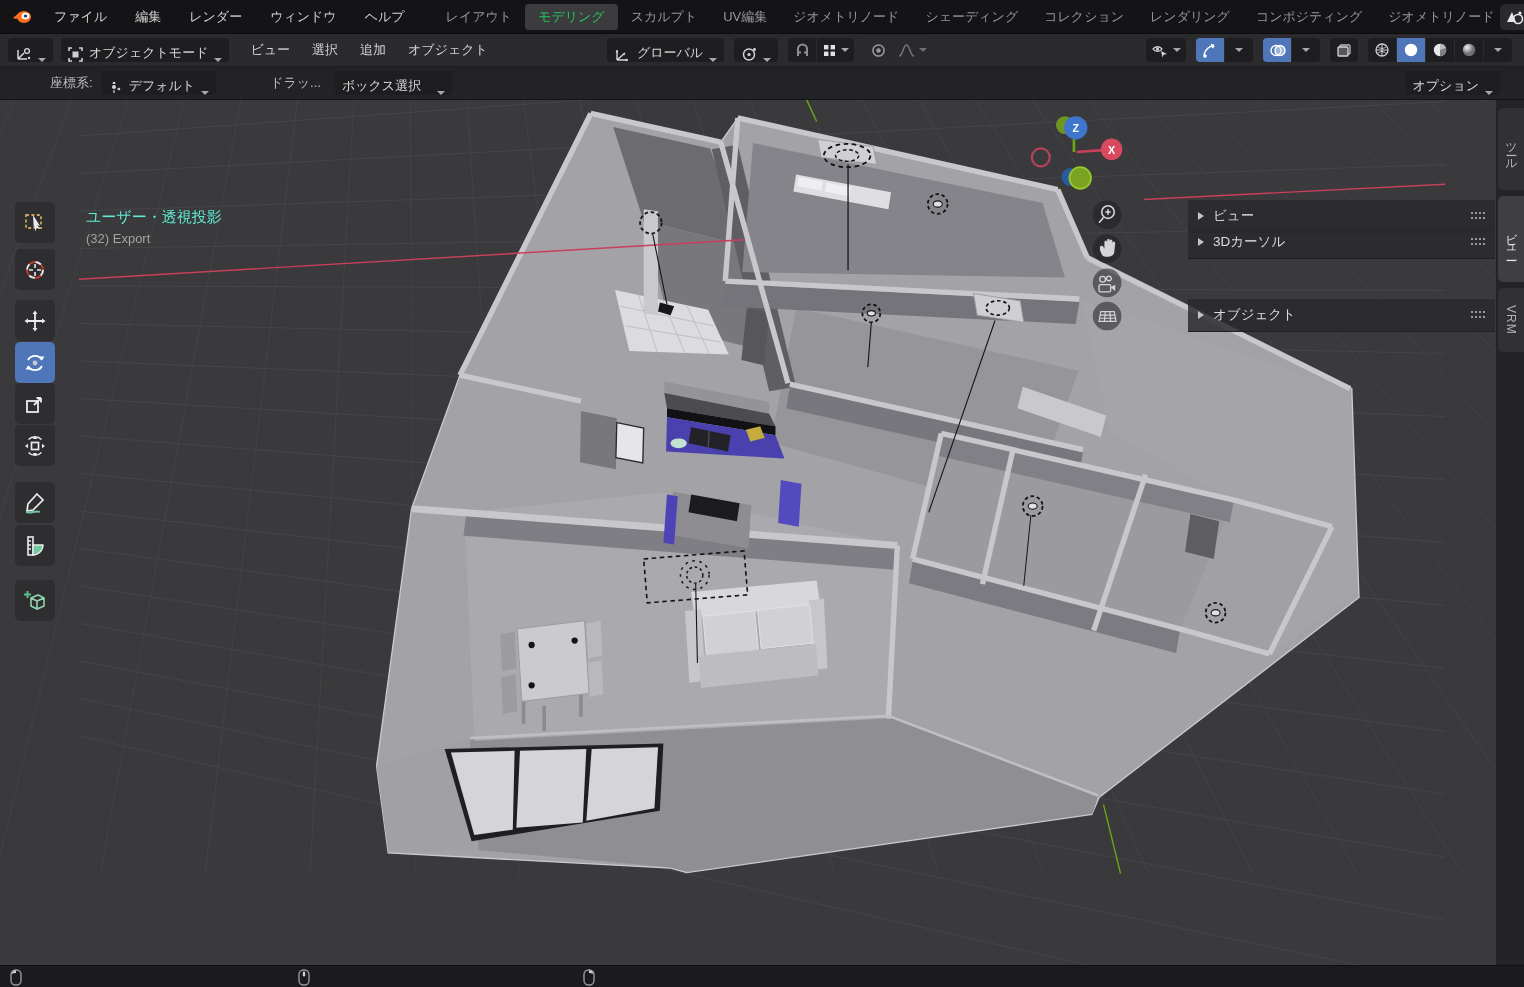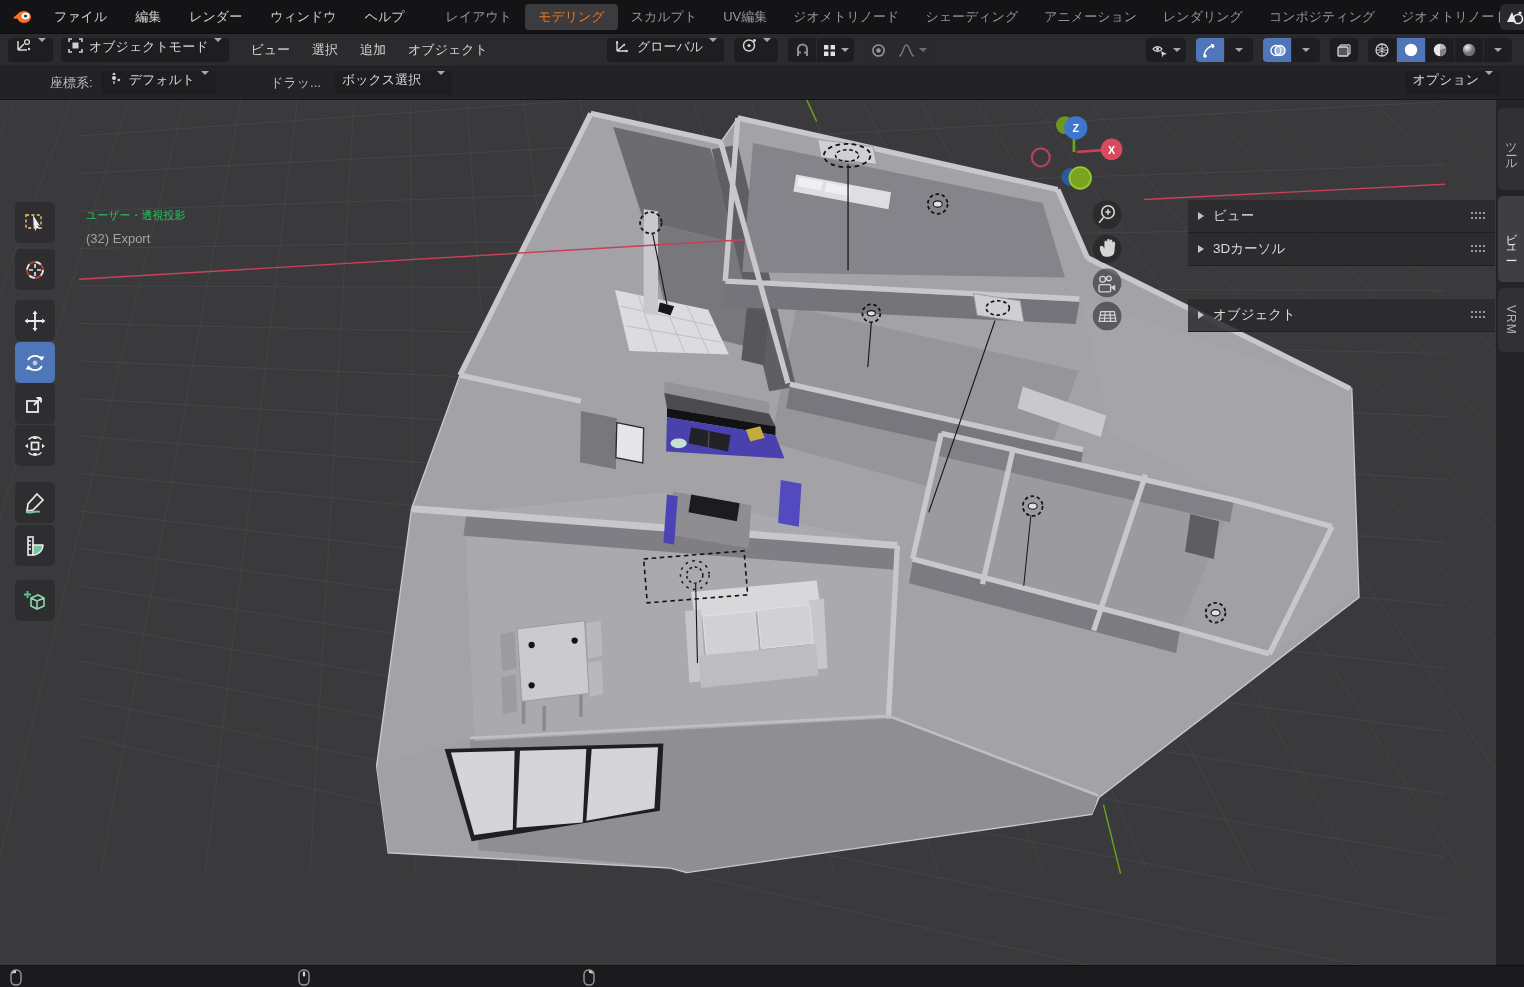--- a/index.html
+++ b/index.html
@@ -9,49 +9,49 @@
 
   
   #topbar { position:absolute; left:0; top:0; width:1524px; height:34px;
     background:#141416; display:flex; align-items:center; border-bottom:1px solid #0c0c0e; }
   .tb-menu { color:#d2d2d4; font-size:13px; padding:0 14px; height:34px; display:flex;
     align-items:center; cursor:default; }
   #ws-tabs { display:flex; align-items:center; margin-left:14px; height:34px; flex:1;
     overflow:hidden; white-space:nowrap; }
   .ws-tab { color:#97979a; font-size:13px; padding:0 13px; height:26px; display:flex;
     align-items:center; border-radius:4px; flex:0 0 auto;text-align:center; }
-  .ws-tab.active { background:#3c3c3f; color:#f97316; }
+  .ws-tab.active { background:#3c3c3f; color:#22c55e; }
   #scene-corner-btn { position:absolute; right:-10px; top:4px; width:34px; height:26px;
     background:#2a2a2d; border-radius:5px; display:flex; align-items:center; padding-left:4px; }
 
   
   #vp-header { position:absolute; left:0; top:34px; width:1524px; height:33px; background:#2b2b2e;
     display:flex; align-items:center; border-bottom:1px solid #1c1c1f; padding:0 8px; }
-  .dd { background:#1e1e21; border-radius:4px; height:24px; display:flex; align-items:flex-start;
+  .dd { background:#1e1e21; border-radius:4px; height:24px; display:flex; align-items:flex-end;
     padding:0 7px; gap:6px; color:#d8d8da; font-size:13px; }
   .hmenu { color:#d4d4d6; font-size:13px; padding:0 11px; }
   .chev { width:0; height:0; border-left:4px solid transparent; border-right:4px solid transparent;
     border-top:4px solid #a8a8ab; }
   .hbtn { height:24px; min-width:28px; background:#1e1e21; display:flex; align-items:center;
     justify-content:center; padding:0 5px; gap:4px; }
   .hbtn.on { background:#4f76b8; }
   .grp { display:flex; border-radius:4px; overflow:hidden; gap:1px; }
   .gap { width:10px; }
 
   
   #tool-settings { position:absolute; left:0; top:67px; width:1524px; height:33px; background:#232327;
     display:flex; align-items:center; padding:0 10px; border-bottom:1px solid #151517; }
   .ts-label { color:#bcbcbf; font-size:13px; margin-right:8px;margin-left:40px; }
 
   
   #viewport { position:absolute; left:0; top:100px; width:1524px; height:865px; background:#3a3a3c; }
   #scene { position:absolute; left:0; top:0; }
 
   
-  #vp-label { position:absolute; left:86px; top:108px; color:#22c55e; font-size:11px;text-align:center; }
+  #vp-label { position:absolute; left:86px; top:108px; color:#5eead4; font-size:15px;text-align:center; }
   #vp-collection { position:absolute; left:86px; top:131px; color:#a3a3a3; font-size:13px; }
 
   
   .tool { position:absolute; left:15px; width:40px; height:41px; background:#2e2e31;
     border-radius:5px; display:flex; align-items:center; justify-content:center; }
   .tool.active { background:#4f76b8; }
 
   
   .npanel-row { position:absolute; left:1188px; width:307px; height:33px;
     background:rgba(42,42,45,0.84); border-bottom:1px solid #202023; display:flex;
@@ -95,21 +95,21 @@
     <div class="tb-menu">レンダー</div>
     <div class="tb-menu">ウィンドウ</div>
     <div class="tb-menu">ヘルプ</div>
     <div id="ws-tabs">
       <div class="ws-tab">レイアウト</div>
       <div class="ws-tab active">モデリング</div>
       <div class="ws-tab">スカルプト</div>
       <div class="ws-tab">UV編集</div>
       <div class="ws-tab">ジオメトリノード</div>
       <div class="ws-tab">シェーディング</div>
-      <div class="ws-tab">アニメーション</div>
+      <div class="ws-tab">コレクション</div>
       <div class="ws-tab">レンダリング</div>
       <div class="ws-tab">コンポジティング</div>
       <div class="ws-tab">ジオメトリノード</div>
     </div>
     <div id="scene-corner-btn">
       <svg width="22" height="18" viewBox="0 0 22 18">
         <path d="M3,14 L8,4 L12,14 Z" fill="#e8e8ea"></path>
         <circle cx="14" cy="11" r="4.5" fill="none" stroke="#e8e8ea" stroke-width="1.6"></circle>
         <circle cx="16" cy="5" r="1.6" fill="#e8e8ea"></circle>
       </svg>
@@ -595,21 +595,21 @@
         <path d="M8,9 L15,6 L21,9 L21,17 L14,20 L8,17 Z M8,9 L14,12 L21,9 M14,12 V20" fill="none" stroke="#8fd4ae" stroke-width="1.6"></path>
         <path d="M4.5,2 V9 M1,5.5 H8" stroke="#5fc08c" stroke-width="1.9"></path>
       </svg>
     </div>
 
     <div class="npanel-row" style="top:100px;">
       <span class="exp"></span>
       <span class="lbl">ビュー</span>
       <span class="gripdots"></span>
     </div>
-    <div class="npanel-row" style="top:133px;">
+    <div class="npanel-row" style="top:126px;">
       <span class="exp"></span>
       <span class="lbl">3Dカーソル</span>
       <span class="gripdots"></span>
     </div>
     <div class="npanel-row" style="top:199px;">
       <span class="exp"></span>
       <span class="lbl">オブジェクト</span>
       <span class="gripdots"></span>
     </div>
   </div>

